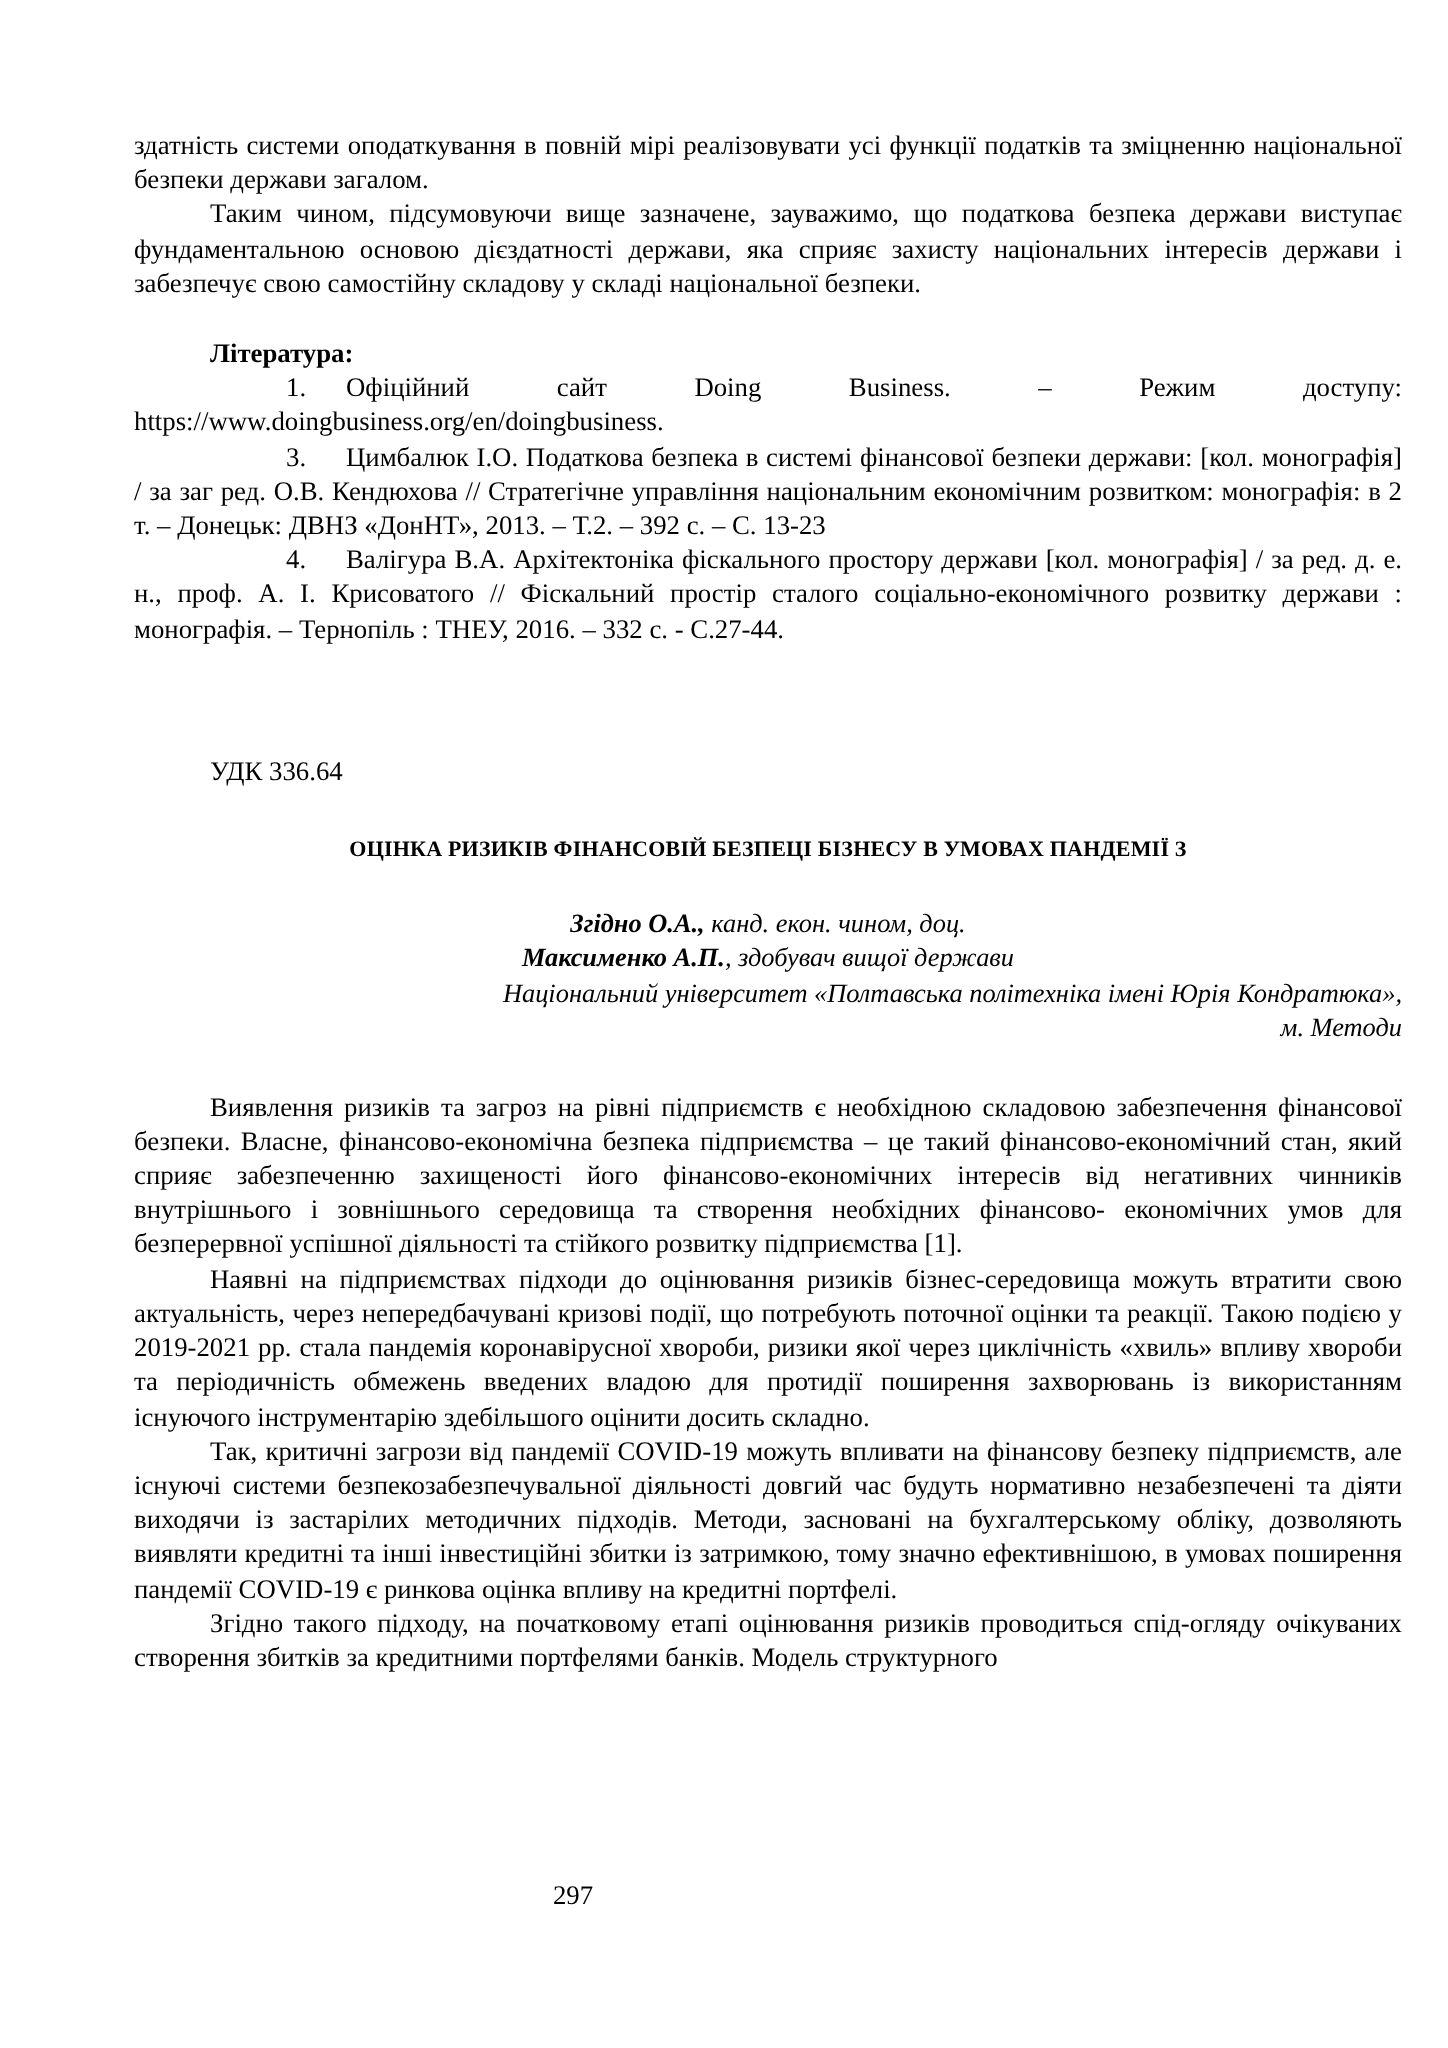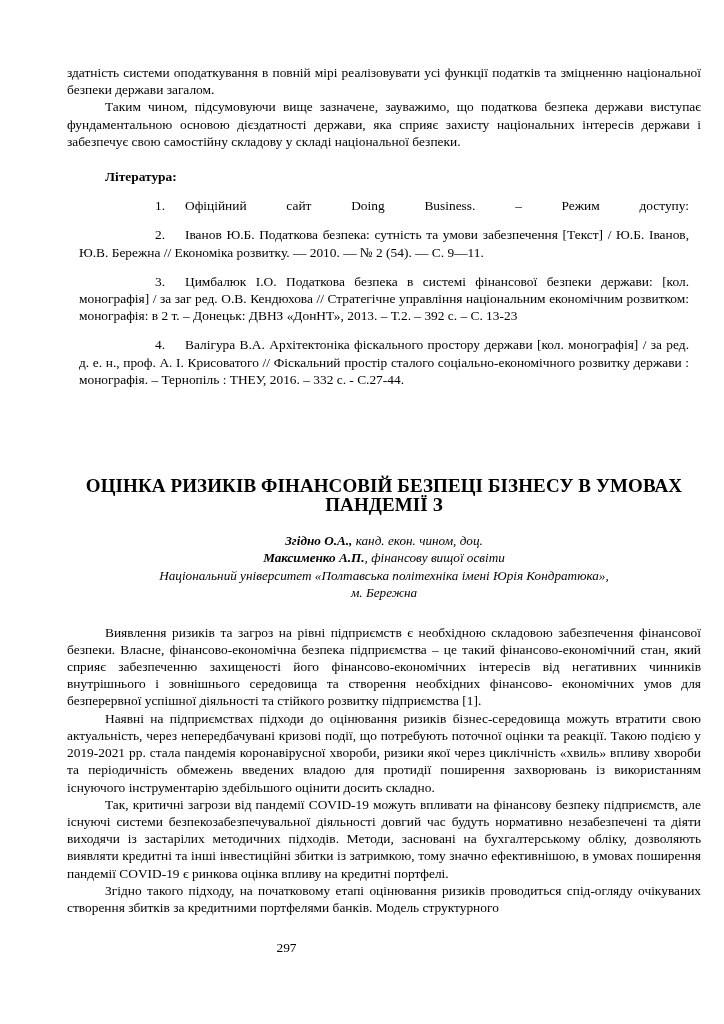--- a/index.html
+++ b/index.html
@@ -50,60 +50,60 @@
   .ref-head {
     font-size: 13.4px;
     line-height: 17.2px;
     margin: 0;
     text-indent: 38px;
     font-weight: bold;
   }
   .ref-item {
     font-size: 13.4px;
     line-height: 17.2px;
-    margin: 12px;
+    margin: 0;
     text-align: justify;
     text-justify: inter-word;
     text-indent: 38px;
   }
   .ref-item .num {
     display: inline-block;
     width: 68px;
   }
   .ref-item.stretch {
     text-align-last: justify;
   }
 
   
   .udk {
     font-size: 13.4px;
     line-height: 17.2px;
     margin: 0;
     text-indent: 38px;
   }
   .art-title {
-    font-size: 19px;
+    font-size: 11px;
     line-height: 19px;
     font-weight: bold;
     text-align: center;
     margin: 0;
     letter-spacing: 0.1px;
   }
   .authors {
     text-align: center;
     font-size: 13.2px;
     line-height: 17.4px;
     font-style: italic;
   }
   .authors b {
     font-weight: bold;
     font-style: italic;
   }
   .affil {
-    text-align: center;
+    text-align: right;
     font-size: 13.2px;
     line-height: 17.4px;
     font-style: italic;
   }
   .sp-14 { height: 14px; }
   .sp-18 { height: 18px; }
   .sp-22 { height: 22px; }
   .sp-40 { height: 40px; }
 
   .folio {
@@ -126,53 +126,52 @@
 
     <p class="para indent">Таким чином, підсумовуючи вище зазначене, зауважимо, що  податкова безпека держави виступає фундаментальною основою дієздатності держави, яка сприяє захисту національних інтересів держави і забезпечує свою самостійну складову у складі національної безпеки.</p>
 
     <div class="sp-18"></div>
 
     <p class="ref-head">Література:</p>
 
     <p class="ref-item stretch">
       <span class="num">1.</span><span>Офіційний         сайт         Doing         Business.       –       Режим       доступу:</span>
     </p>
+    <p class="ref-item cont" style="text-indent:0">https://www.doingbusiness.org/en/doingbusiness.</p>
 
-    <p class="ref-item">
-      <span class="num">2.</span><span>Іванов Ю.Б. Податкова безпека: сутність та умови забезпечення [Текст] / Ю.Б. Іванов, Ю.В. Бережна // Економіка розвитку. — 2010. — № 2 (54). — С. 9—11.</span>
-    </p>
 
     <p class="ref-item">
       <span class="num">3.</span><span>Цимбалюк І.О. Податкова безпека в системі фінансової безпеки держави: [кол. монографія] / за заг ред. О.В. Кендюхова // Стратегічне управління національним економічним розвитком: монографія: в 2 т. – Донецьк: ДВНЗ «ДонНТ», 2013. – Т.2. – 392 с. – С. 13-23</span>
     </p>
 
     <p class="ref-item">
       <span class="num">4.</span><span>Валігура В.А. Архітектоніка фіскального простору держави [кол. монографія] / за ред. д. е. н., проф. А. І. Крисоватого // Фіскальний простір сталого соціально-економічного розвитку держави : монографія. – Тернопіль : ТНЕУ, 2016. – 332 с. -  С.27-44.</span>
     </p>
 
     <div class="sp-40"></div>
     <div class="sp-14"></div>
 
+    <p class="udk">УДК 336.64</p>
 
     <div class="sp-22"></div>
 
     <h1 class="art-title">
       <span>ОЦІНКА РИЗИКІВ ФІНАНСОВІЙ БЕЗПЕЦІ БІЗНЕСУ В УМОВАХ ПАНДЕМІЇ З</span><br>
     </h1>
 
     <div class="sp-18"></div>
 
     <div class="authors">
       <div><b>Згідно О.А.,</b><span> канд. екон. чином, доц.</span></div>
-      <div><b>Максименко А.П.</b><span>, фінансову вищої освіти</span></div>
+      <div><b>Максименко А.П.</b><span>, здобувач вищої держави</span></div>
     </div>
 
     <div class="affil">
       <div>Національний університет «Полтавська політехніка імені Юрія Кондратюка»,</div>
-      <div>м. Бережна</div>
+      <div>м. Методи</div>
     </div>
 
     <div class="sp-22"></div>
 
     <p class="para indent">Виявлення ризиків та загроз на рівні підприємств є необхідною складовою забезпечення фінансової безпеки. Власне, фінансово-економічна безпека підприємства – це такий фінансово-економічний стан, який сприяє забезпеченню захищеності його фінансово-економічних інтересів від негативних чинників внутрішнього і зовнішнього середовища та створення необхідних фінансово- економічних умов для безперервної успішної діяльності та стійкого розвитку підприємства [1].</p>
 
     <p class="para indent">Наявні на підприємствах підходи до оцінювання ризиків бізнес-середовища можуть втратити свою актуальність, через непередбачувані кризові події, що потребують поточної оцінки та реакції. Такою подією у 2019-2021 рр. стала пандемія коронавірусної хвороби, ризики якої через циклічність «хвиль» впливу хвороби та періодичність обмежень введених владою для протидії поширення захворювань із використанням існуючого інструментарію здебільшого оцінити досить складно.</p>
 
     <p class="para indent">Так, критичні загрози від пандемії COVID-19 можуть впливати на фінансову безпеку підприємств, але існуючі системи безпекозабезпечувальної діяльності довгий час будуть нормативно незабезпечені та діяти виходячи із застарілих методичних підходів. Методи, засновані на бухгалтерському обліку, дозволяють виявляти кредитні та інші інвестиційні збитки із затримкою, тому значно ефективнішою, в умовах поширення пандемії COVID-19  є ринкова оцінка впливу на кредитні портфелі.</p>
 

